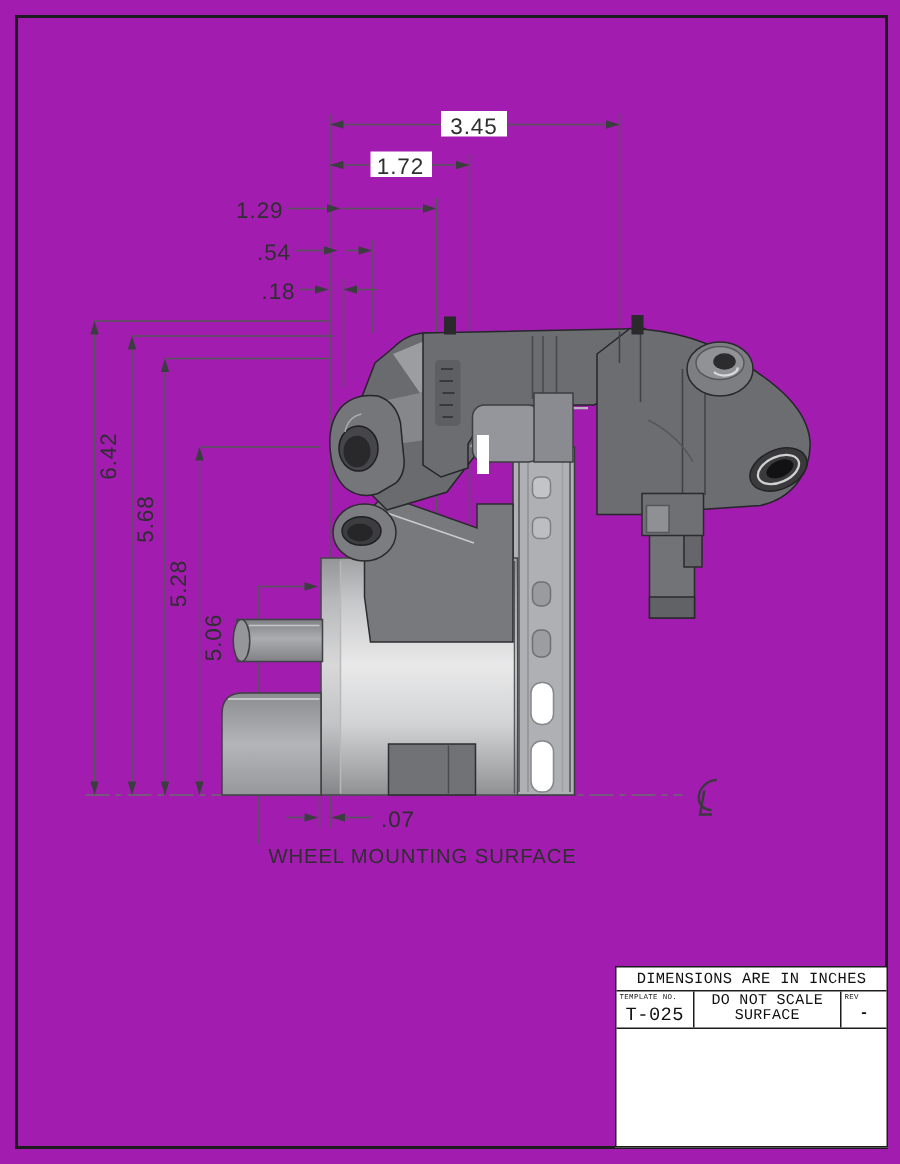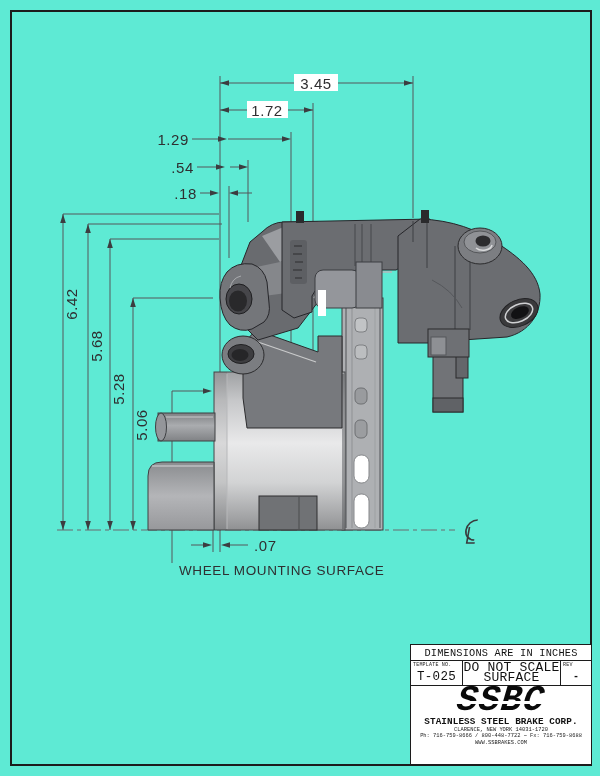--- a/index.html
+++ b/index.html
@@ -1,34 +1,34 @@
 <!DOCTYPE html>
 <html><head>
 <meta charset="utf-8">
 <style>
   html,body{margin:0;padding:0;background:#ffffff;}
-  #page{position:relative;width:600px;height:776px;background:#5eead4;overflow:hidden;
+  #page{position:relative;width:600px;height:776px;background:#a21caf;overflow:hidden;
         font-family:"Liberation Sans",sans-serif;}
   #page-border{position:absolute;left:10px;top:10px;width:582px;height:756px;
         border:2px solid #1c1c1c;box-sizing:border-box;}
   svg{position:absolute;left:0;top:0;}
   svg text{font-family:"Liberation Sans",sans-serif;fill:#2f2f31;}
   .dim-txt{font-size:15px;letter-spacing:.6px;}
   .wms-txt{font-size:13.5px;letter-spacing:.6px;}
 
   
   #titleblock{position:absolute;left:410px;top:644px;width:182px;height:121px;
       box-sizing:border-box;border:1.5px solid #1c1c1c;background:#fff;font-family:Liberation Mono, monospace;color:#111;}
   .tb-header{height:15px;border-bottom:1.5px solid #1c1c1c;display:flex;align-items:center;
       justify-content:center;font-size:10.3px;letter-spacing:.2px;white-space:nowrap;}
   .tb-row2{height:24px;border-bottom:1.5px solid #1c1c1c;display:flex;}
   .tb-cell{position:relative;box-sizing:border-box;}
   .tb-cell.c1{width:52px;border-right:1.5px solid #1c1c1c;}
   .tb-cell.c2{flex:1;border-right:1.5px solid #1c1c1c;display:flex;flex-direction:column;
-      align-items:center;justify-content:center;font-size:13px;line-height:10.5px;letter-spacing:.2px;}
+      align-items:center;justify-content:center;font-size:10px;line-height:10.5px;letter-spacing:.2px;}
   .tb-cell.c3{width:30px;}
   .tb-cap{position:absolute;top:1px;left:2px;font-size:5px;letter-spacing:.2px;color:#222;}
   .tb-big{position:absolute;left:0;right:0;bottom:1px;text-align:center;font-size:12.5px;letter-spacing:.3px;}
   .tb-rev{position:absolute;left:0;right:0;bottom:3px;text-align:center;font-size:10px;font-weight:bold;}
   .tb-logoarea{height:61px;display:flex;flex-direction:column;align-items:center;justify-content:flex-start;}
   .ssbc{position:relative;margin-top:-2px;font-size:35px;font-weight:bold;font-style:italic;
       letter-spacing:1px;color:#0a0a0a;transform:skewX(-6deg) scaleY(1.04);line-height:34px;}
   .ssbc-slit{position:absolute;left:-4px;right:-4px;top:17px;height:2.5px;background:#fff;}
   .tb-company{font-size:9.3px;font-weight:bold;letter-spacing:.1px;margin-top:-2px;white-space:nowrap;}
   .tb-tiny{font-size:5.4px;line-height:6.4px;color:#1d1d1d;white-space:nowrap;text-align:center;}
@@ -266,24 +266,14 @@
       </div>
       <div class="tb-cell c2">
         <div>DO NOT SCALE</div>
         <div>SURFACE</div>
       </div>
       <div class="tb-cell c3">
         <div class="tb-cap">REV</div>
         <div class="tb-rev">-</div>
       </div>
     </div>
-    <div class="tb-logoarea">
-      <div class="ssbc">
-        <span>SSBC</span>
-        <div class="ssbc-slit"></div>
-      </div>
-      <div class="tb-company">STAINLESS STEEL BRAKE CORP.</div>
-      <div class="tb-tiny">CLARENCE, NEW YORK 14031-1720</div>
-      <div class="tb-tiny">Ph: 716-759-8666 / 800-448-7722 ~ Fx: 716-759-8688</div>
-      <div class="tb-tiny">WWW.SSBRAKES.COM</div>
-    </div>
   </div>
 </div>
 
 </body></html>

